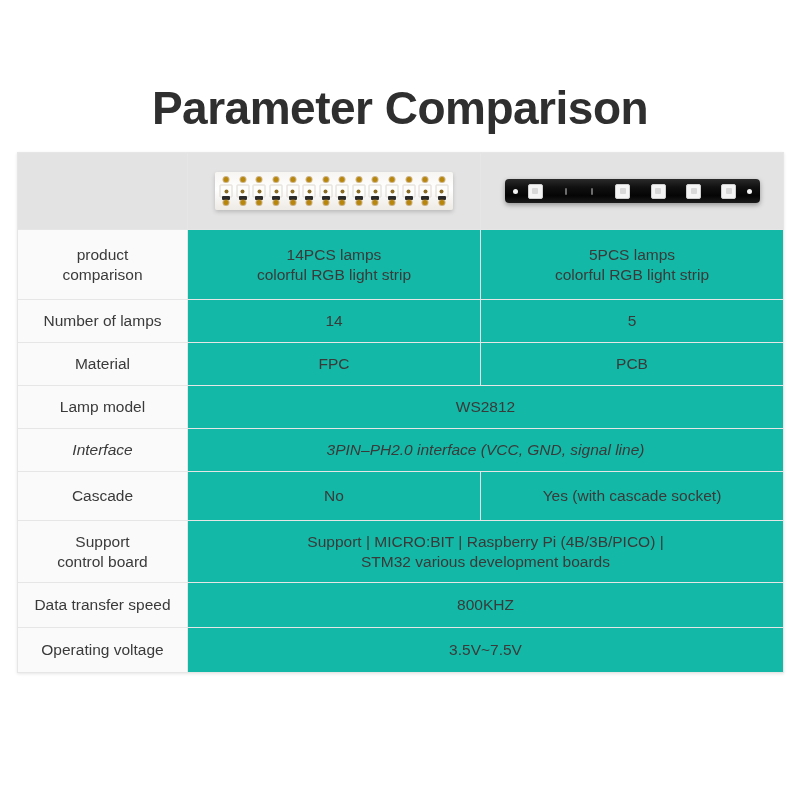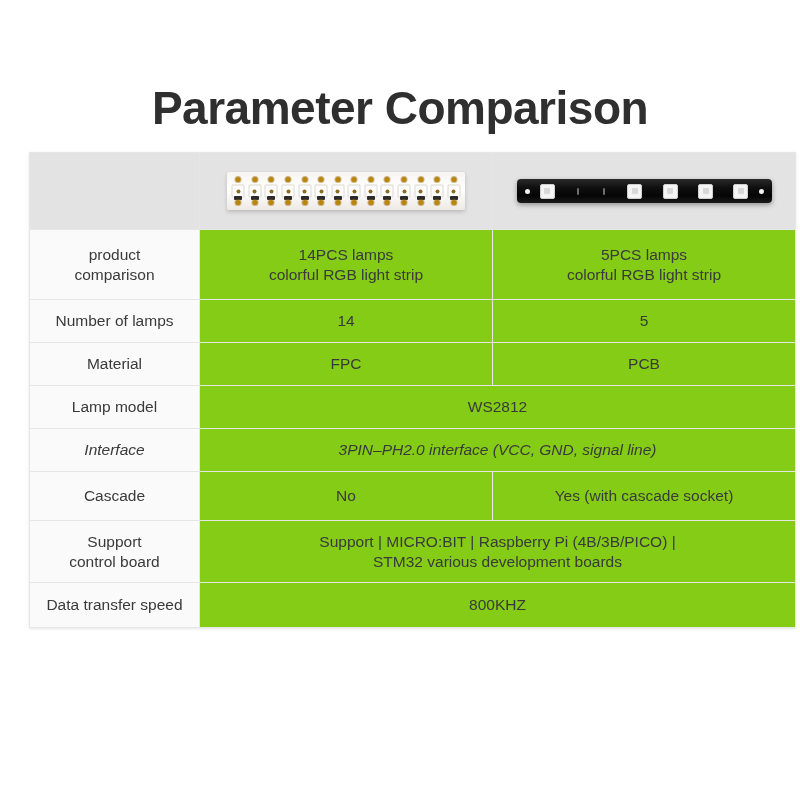--- a/index.html
+++ b/index.html
@@ -24,21 +24,21 @@
     font-size: 46px;
     font-weight: 700;
     color: #2f2f2f;
     letter-spacing: -0.5px;
     line-height: 60px;
     margin-top: 48px;
   }
 
   #comparison-table {
     position: absolute;
-    left: 29px;
+    left: 17px;
     top: 152px;
     width: 766px;
     border-collapse: collapse;
     table-layout: fixed;
     box-shadow: 0 1px 3px rgba(0,0,0,0.10);
     background: #ffffff;
   }
   #comparison-table td {
     border: 1px solid #e6e6e6;
     font-size: 15.5px;
@@ -51,21 +51,21 @@
 
   col.c-label { width: 170px; }
   col.c-a     { width: 293px; }
   col.c-b     { width: 303px; }
 
   td.label-cell {
     background: #fafafa;
     color: #3c3c3c;
   }
   td.value-cell {
-    background: #84cc16;
+    background: #14b8a6;
   }
   td.red {
     color: #c4606a;
   }
 
   
   tr.image-row td {
     background: #e3e3e3;
     height: 76px;
     padding: 0;
@@ -377,15 +377,19 @@
         <div>Support | MICRO:BIT | Raspberry Pi (4B/3B/PICO) |</div>
         <div>STM32 various development boards</div>
       </td>
     </tr>
 
     <tr style="height:45px;">
       <td class="label-cell">Data transfer speed</td>
       <td class="value-cell" colspan="2">800KHZ</td>
     </tr>
 
+    <tr style="height:45px;">
+      <td class="label-cell">Operating voltage</td>
+      <td class="value-cell" colspan="2">3.5V~7.5V</td>
+    </tr>
 
   </tbody>
 </table>
 
 </body></html>

